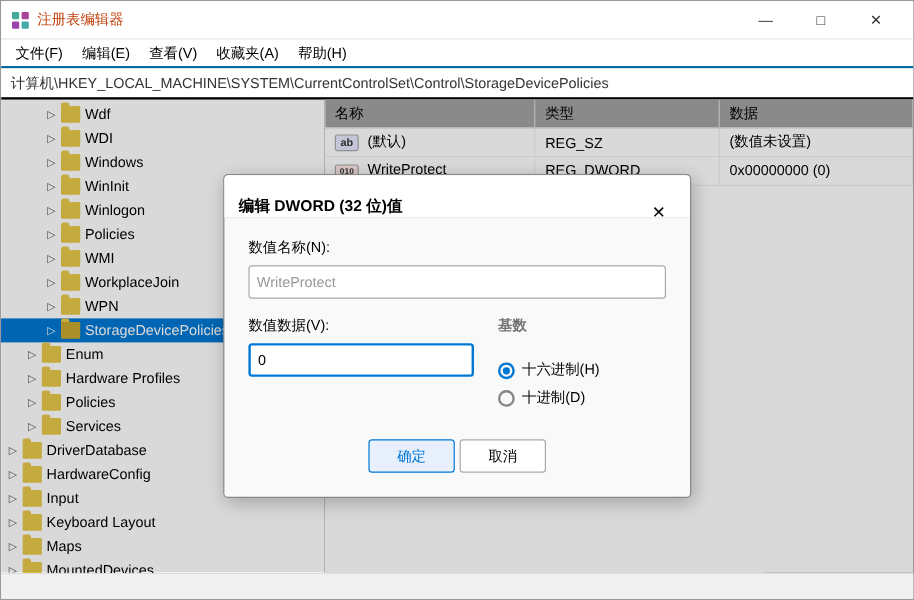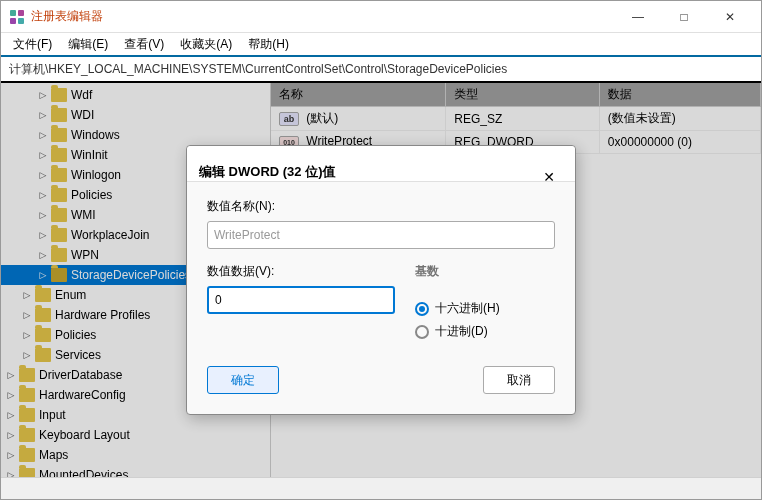--- a/index.html
+++ b/index.html
@@ -352,21 +352,21 @@
       border-radius: 50%;
       background: #0078d4;
     }
 
     .radio-btn.unchecked {
       border: 2px solid #888;
     }
 
     .dialog-footer {
       display: flex;
-      justify-content: space-between;
+      justify-content: center;
       gap: 4px;
       padding-top: 4px;
     }
 
     .btn-ok {
       width: 72px;
       height: 28px;
       background: #e8f0fe;
       border: 1px solid #0078d4;
       border-radius: 3px;

